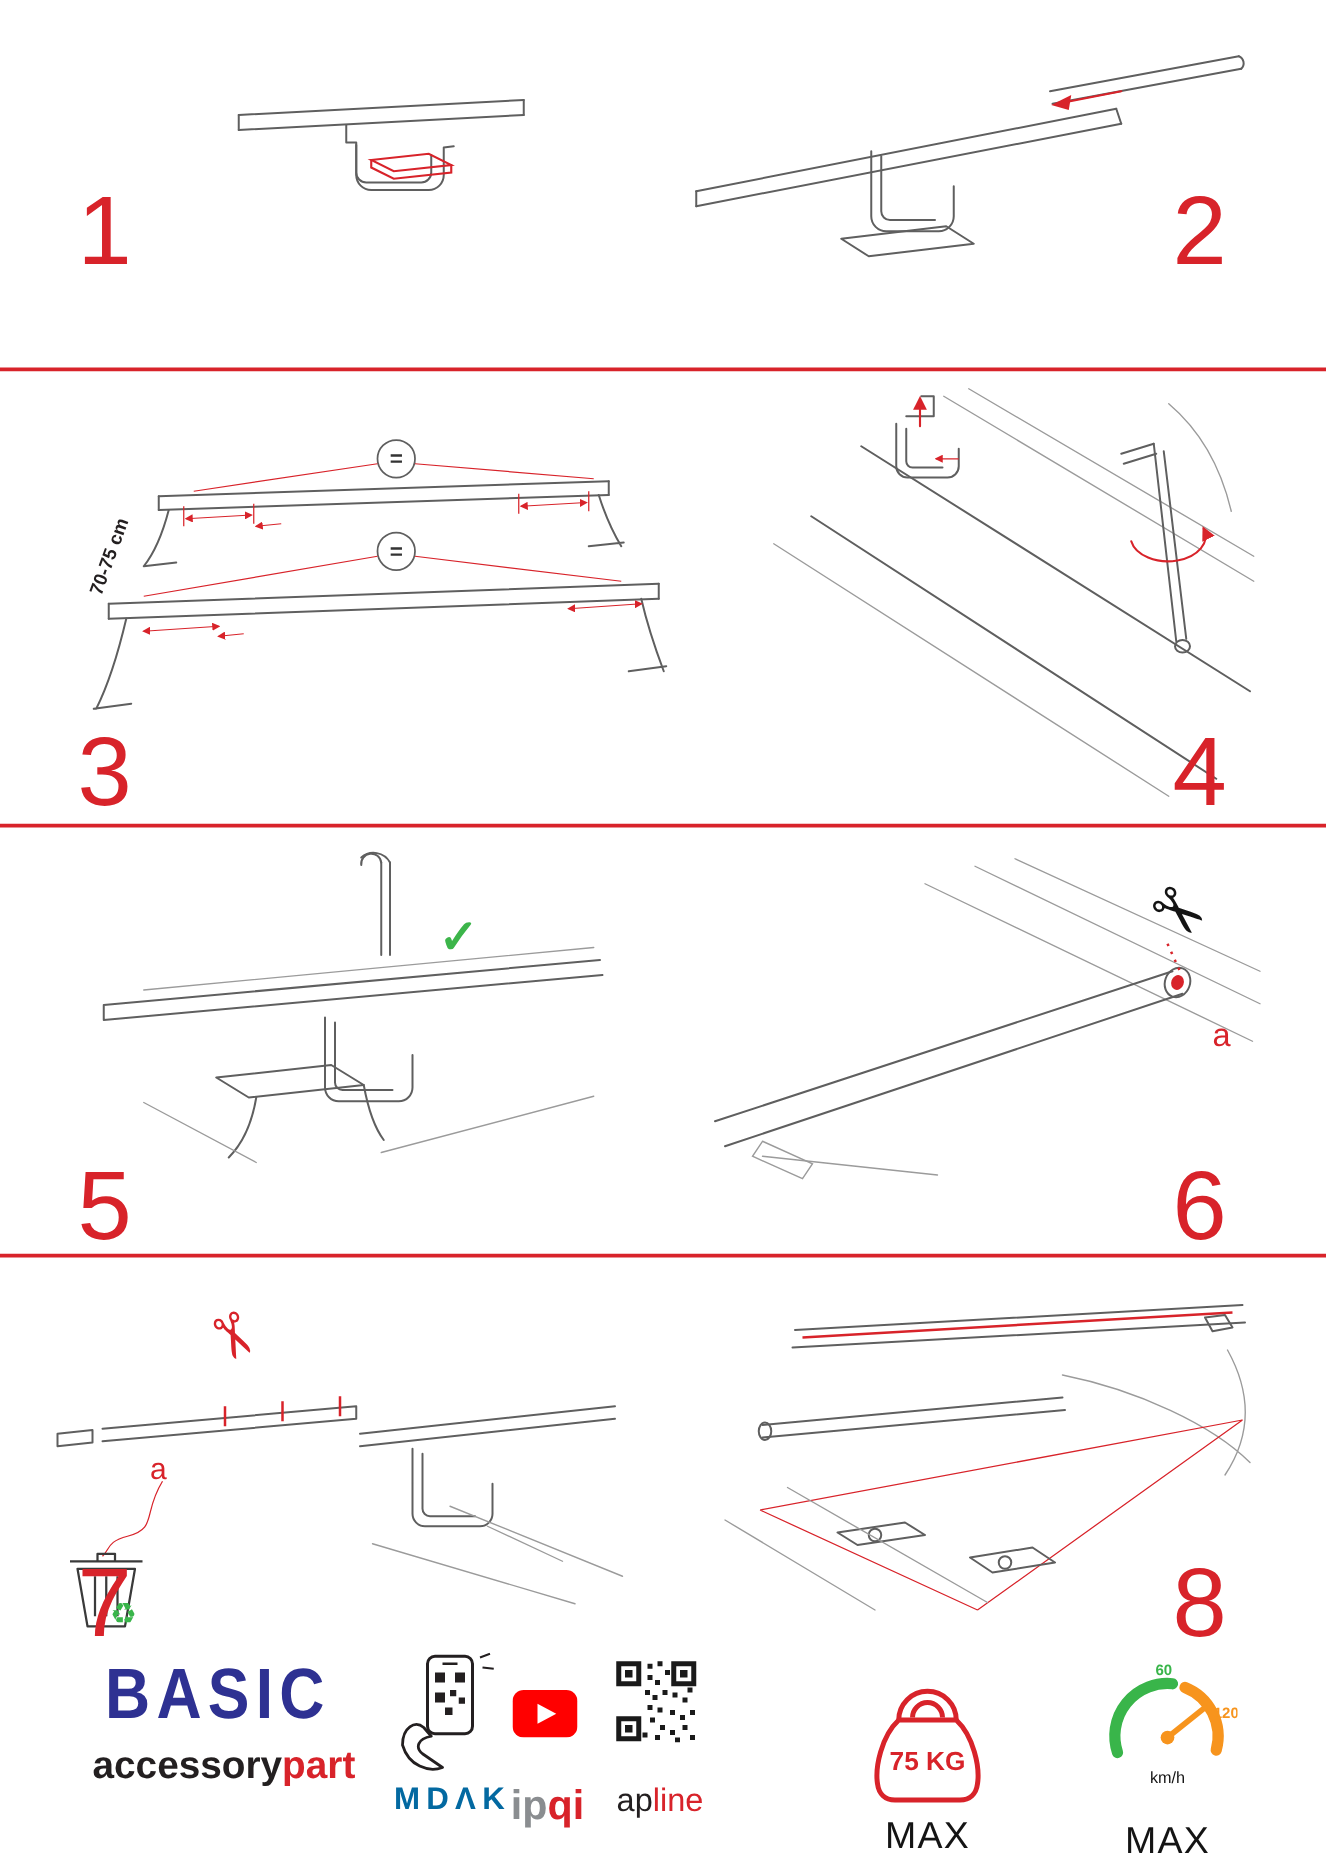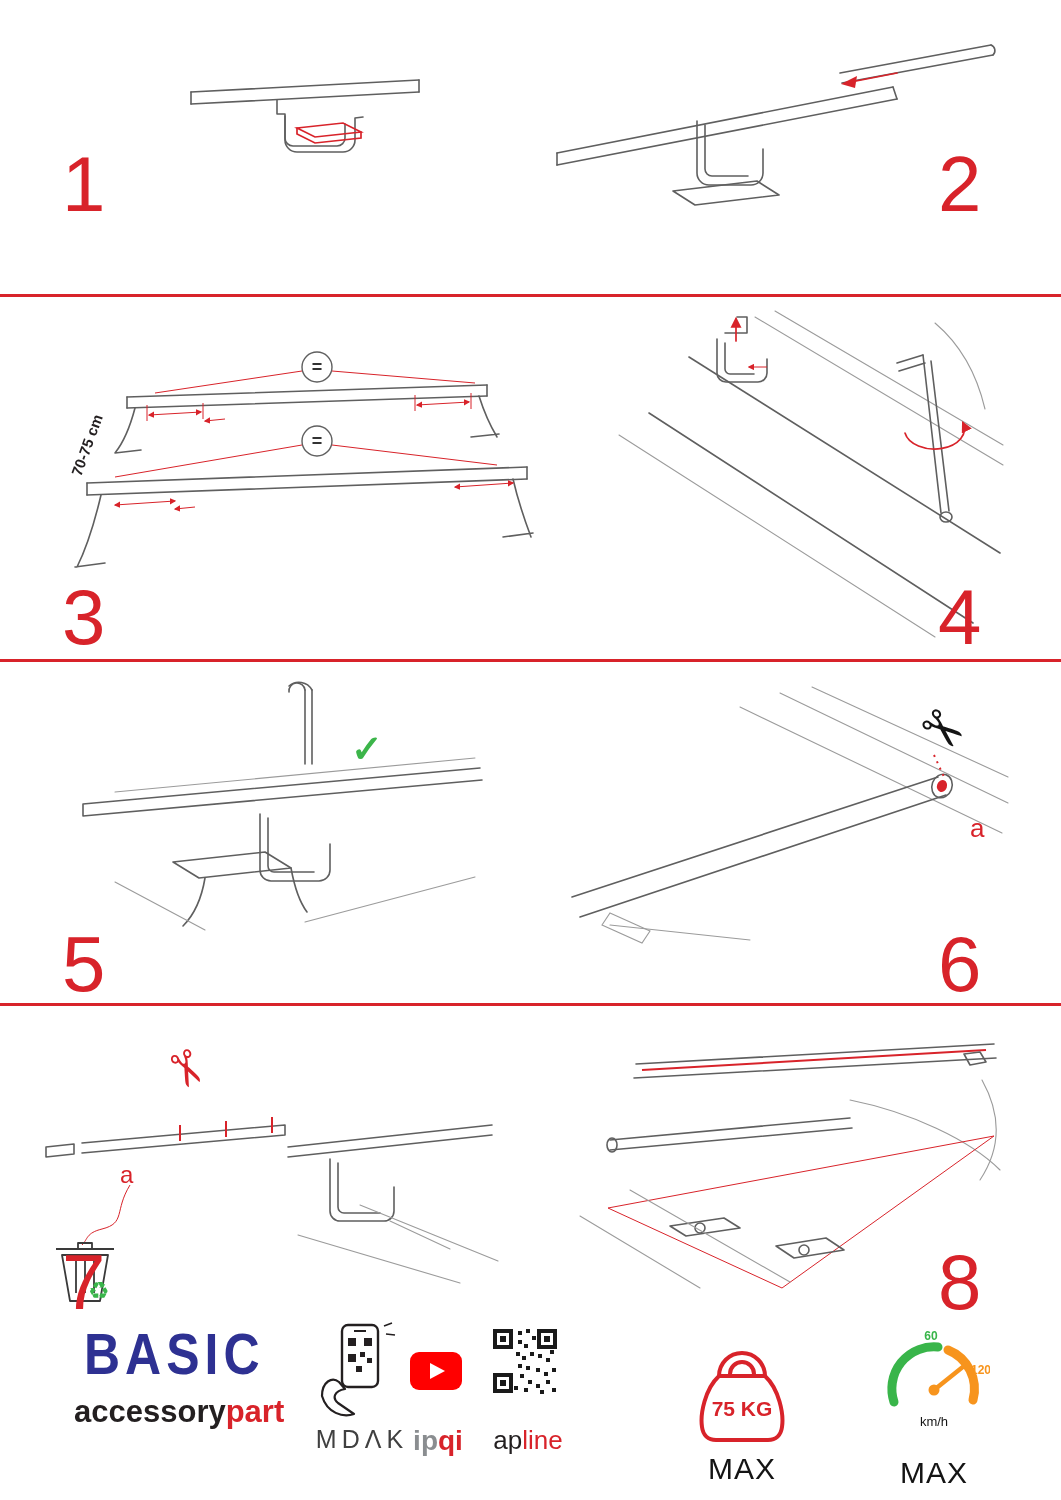--- a/index.html
+++ b/index.html
@@ -10,22 +10,22 @@
   .art{position:absolute}
   svg text{font-family:"Liberation Sans",sans-serif}
   .ln{fill:none;stroke:#5f5f5f;stroke-width:1.6;stroke-linecap:round;stroke-linejoin:round}
   .lt{fill:none;stroke:#9b9b9b;stroke-width:1.1;stroke-linecap:round}
   .rd{fill:none;stroke:#d8232a;stroke-width:1.7;stroke-linecap:round}
   .rdthin{fill:none;stroke:#d8232a;stroke-width:1}
   .brand-title{position:absolute;left:84px;top:1322px;font-size:50px;font-weight:700;letter-spacing:5px;color:#2e3192;transform:scaleY(1.14);transform-origin:top left}
   .brand-sub{position:absolute;left:74px;top:1394px;font-size:31px;font-weight:700;color:#231f20;letter-spacing:0}
   .red{color:#d8232a}
   .gray{color:#8a8d90}
-  .mdak-label{position:absolute;left:292px;top:1425px;width:140px;text-align:center;font-size:25px;font-weight:400;letter-spacing:5px;color:#404040}
-  .ipqi-label{position:absolute;left:402px;top:1425px;width:72px;text-align:center;font-size:28px;font-weight:700;color:#8a8d90}
+  .mdak-label{position:absolute;left:292px;top:1425px;width:140px;text-align:center;font-size:25px;font-weight:700;letter-spacing:5px;color:#0369a1}
+  .ipqi-label{position:absolute;left:402px;top:1425px;width:72px;text-align:center;font-size:33px;font-weight:700;color:#8a8d90}
   .apline-label{position:absolute;left:478px;top:1425px;width:100px;text-align:center;font-size:26px;font-weight:400;color:#231f20}
   .weight-max{position:absolute;left:686px;top:1452px;width:112px;text-align:center;font-size:30px;color:#141414;letter-spacing:1px}
   .speed-max{position:absolute;left:878px;top:1456px;width:112px;text-align:center;font-size:30px;color:#141414;letter-spacing:1px}
   .mdak-icon{position:absolute;left:312px;top:1322px}
   .yt-icon{position:absolute;left:410px;top:1352px}
   .qr-icon{position:absolute;left:492px;top:1328px}
   .weight-icon{position:absolute;left:686px;top:1314px}
   .speed-icon{position:absolute;left:878px;top:1328px}
 </style>
 </head>

